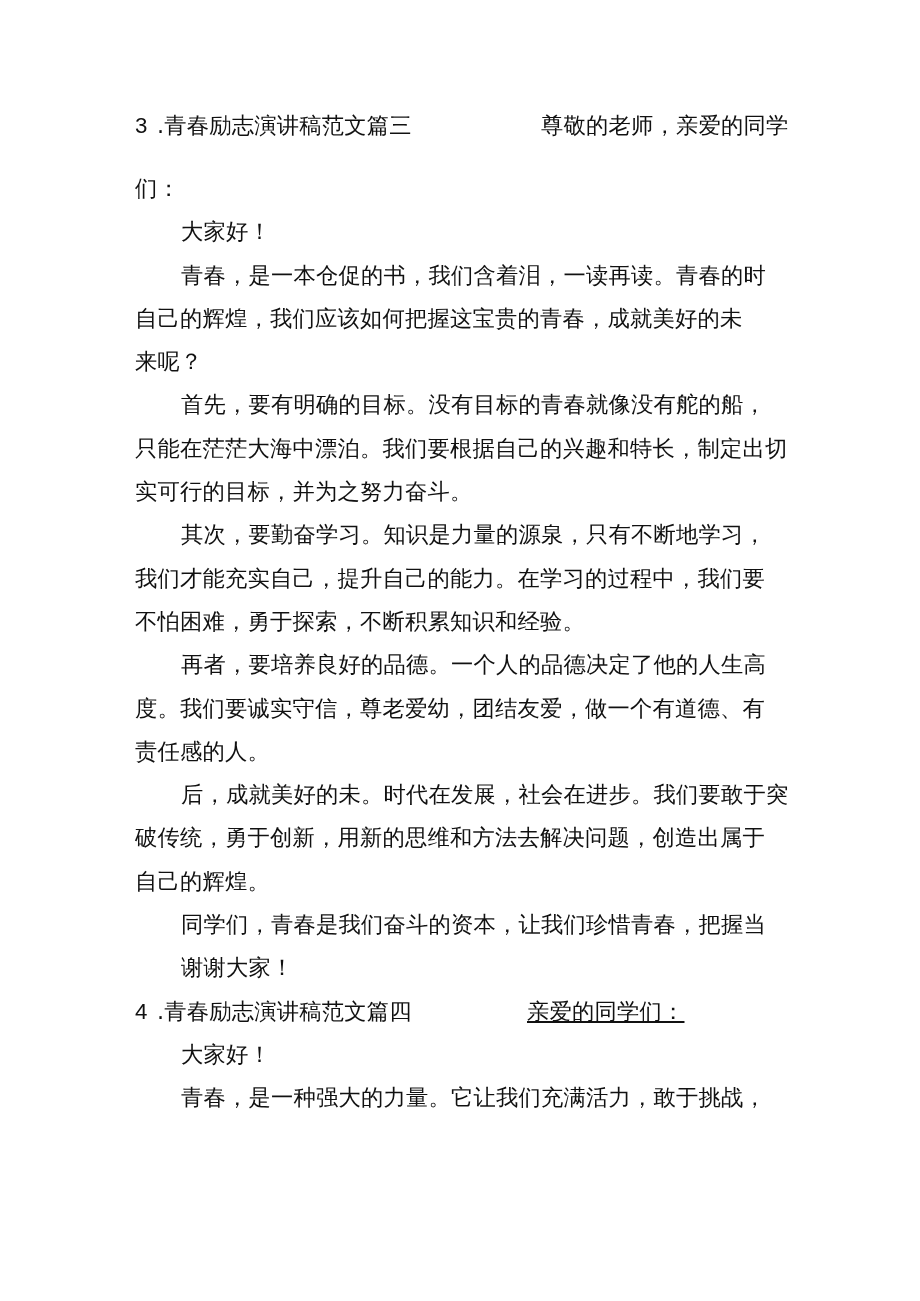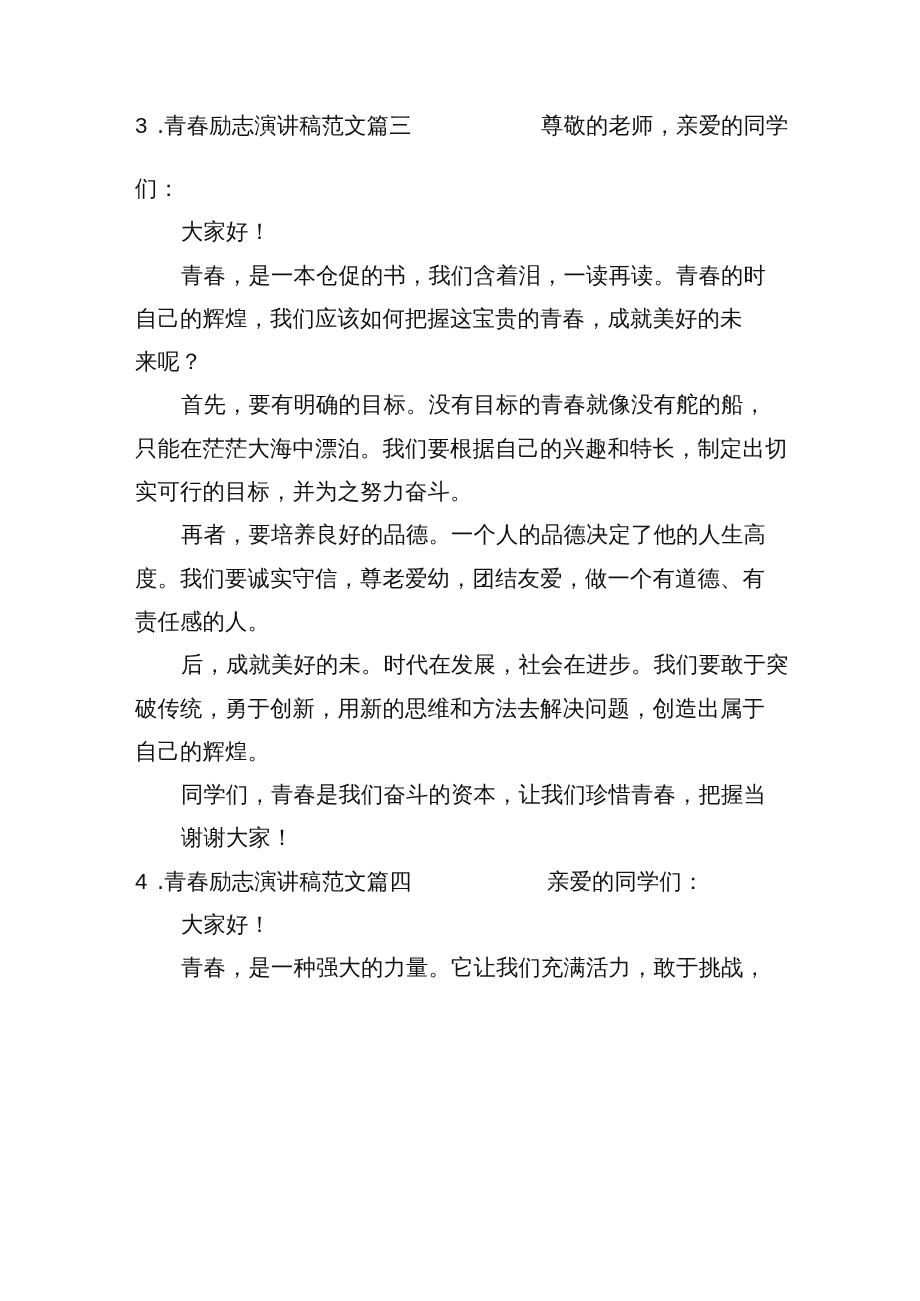--- a/index.html
+++ b/index.html
@@ -26,21 +26,21 @@
     line-height: 43.3px;
     font-size: 22.3px;
     white-space: nowrap;
     letter-spacing: 0.2px;
   }
   .indent { padding-left: 46px; }
   .heading-line { position: relative; }
   .heading-line .num { display: inline-block; width: 22px; font-family: "Liberation Sans", sans-serif; }
   .heading-line .title { display: inline-block; }
   .heading-line .greeting { position: absolute; left: 358px; top: 0; margin-left: 48px; }
-  .heading-line.h4 .greeting { left: 364px; }
+  .heading-line.h4 .greeting { left: 344px; text-decoration: underline; }
   .gap-title { height: 62px; line-height: 62px; }
 </style>
 </head>
 <body>
 
 <div class="page">
 
   <div class="line heading-line gap-title" style="height:43px;line-height:43px;">
     <span class="num">3</span><span class="title">.青春励志演讲稿范文篇三</span>
     <span class="greeting">尊敬的老师，亲爱的同学</span>
@@ -54,20 +54,25 @@
     <div class="line">自己的辉煌，我们应该如何把握这宝贵的青春，成就美好的未</div>
     <div class="line">来呢？</div>
   </div>
 
   <div>
     <div class="line indent">首先，要有明确的目标。没有目标的青春就像没有舵的船，</div>
     <div class="line">只能在茫茫大海中漂泊。我们要根据自己的兴趣和特长，制定出切</div>
     <div class="line">实可行的目标，并为之努力奋斗。</div>
   </div>
 
+  <div>
+    <div class="line indent">其次，要勤奋学习。知识是力量的源泉，只有不断地学习，</div>
+    <div class="line">我们才能充实自己，提升自己的能力。在学习的过程中，我们要</div>
+    <div class="line">不怕困难，勇于探索，不断积累知识和经验。</div>
+  </div>
 
   <div>
     <div class="line indent">再者，要培养良好的品德。一个人的品德决定了他的人生高</div>
     <div class="line">度。我们要诚实守信，尊老爱幼，团结友爱，做一个有道德、有</div>
     <div class="line">责任感的人。</div>
   </div>
 
   <div>
     <div class="line indent">后，成就美好的未。时代在发展，社会在进步。我们要敢于突</div>
     <div class="line">破传统，勇于创新，用新的思维和方法去解决问题，创造出属于</div>

